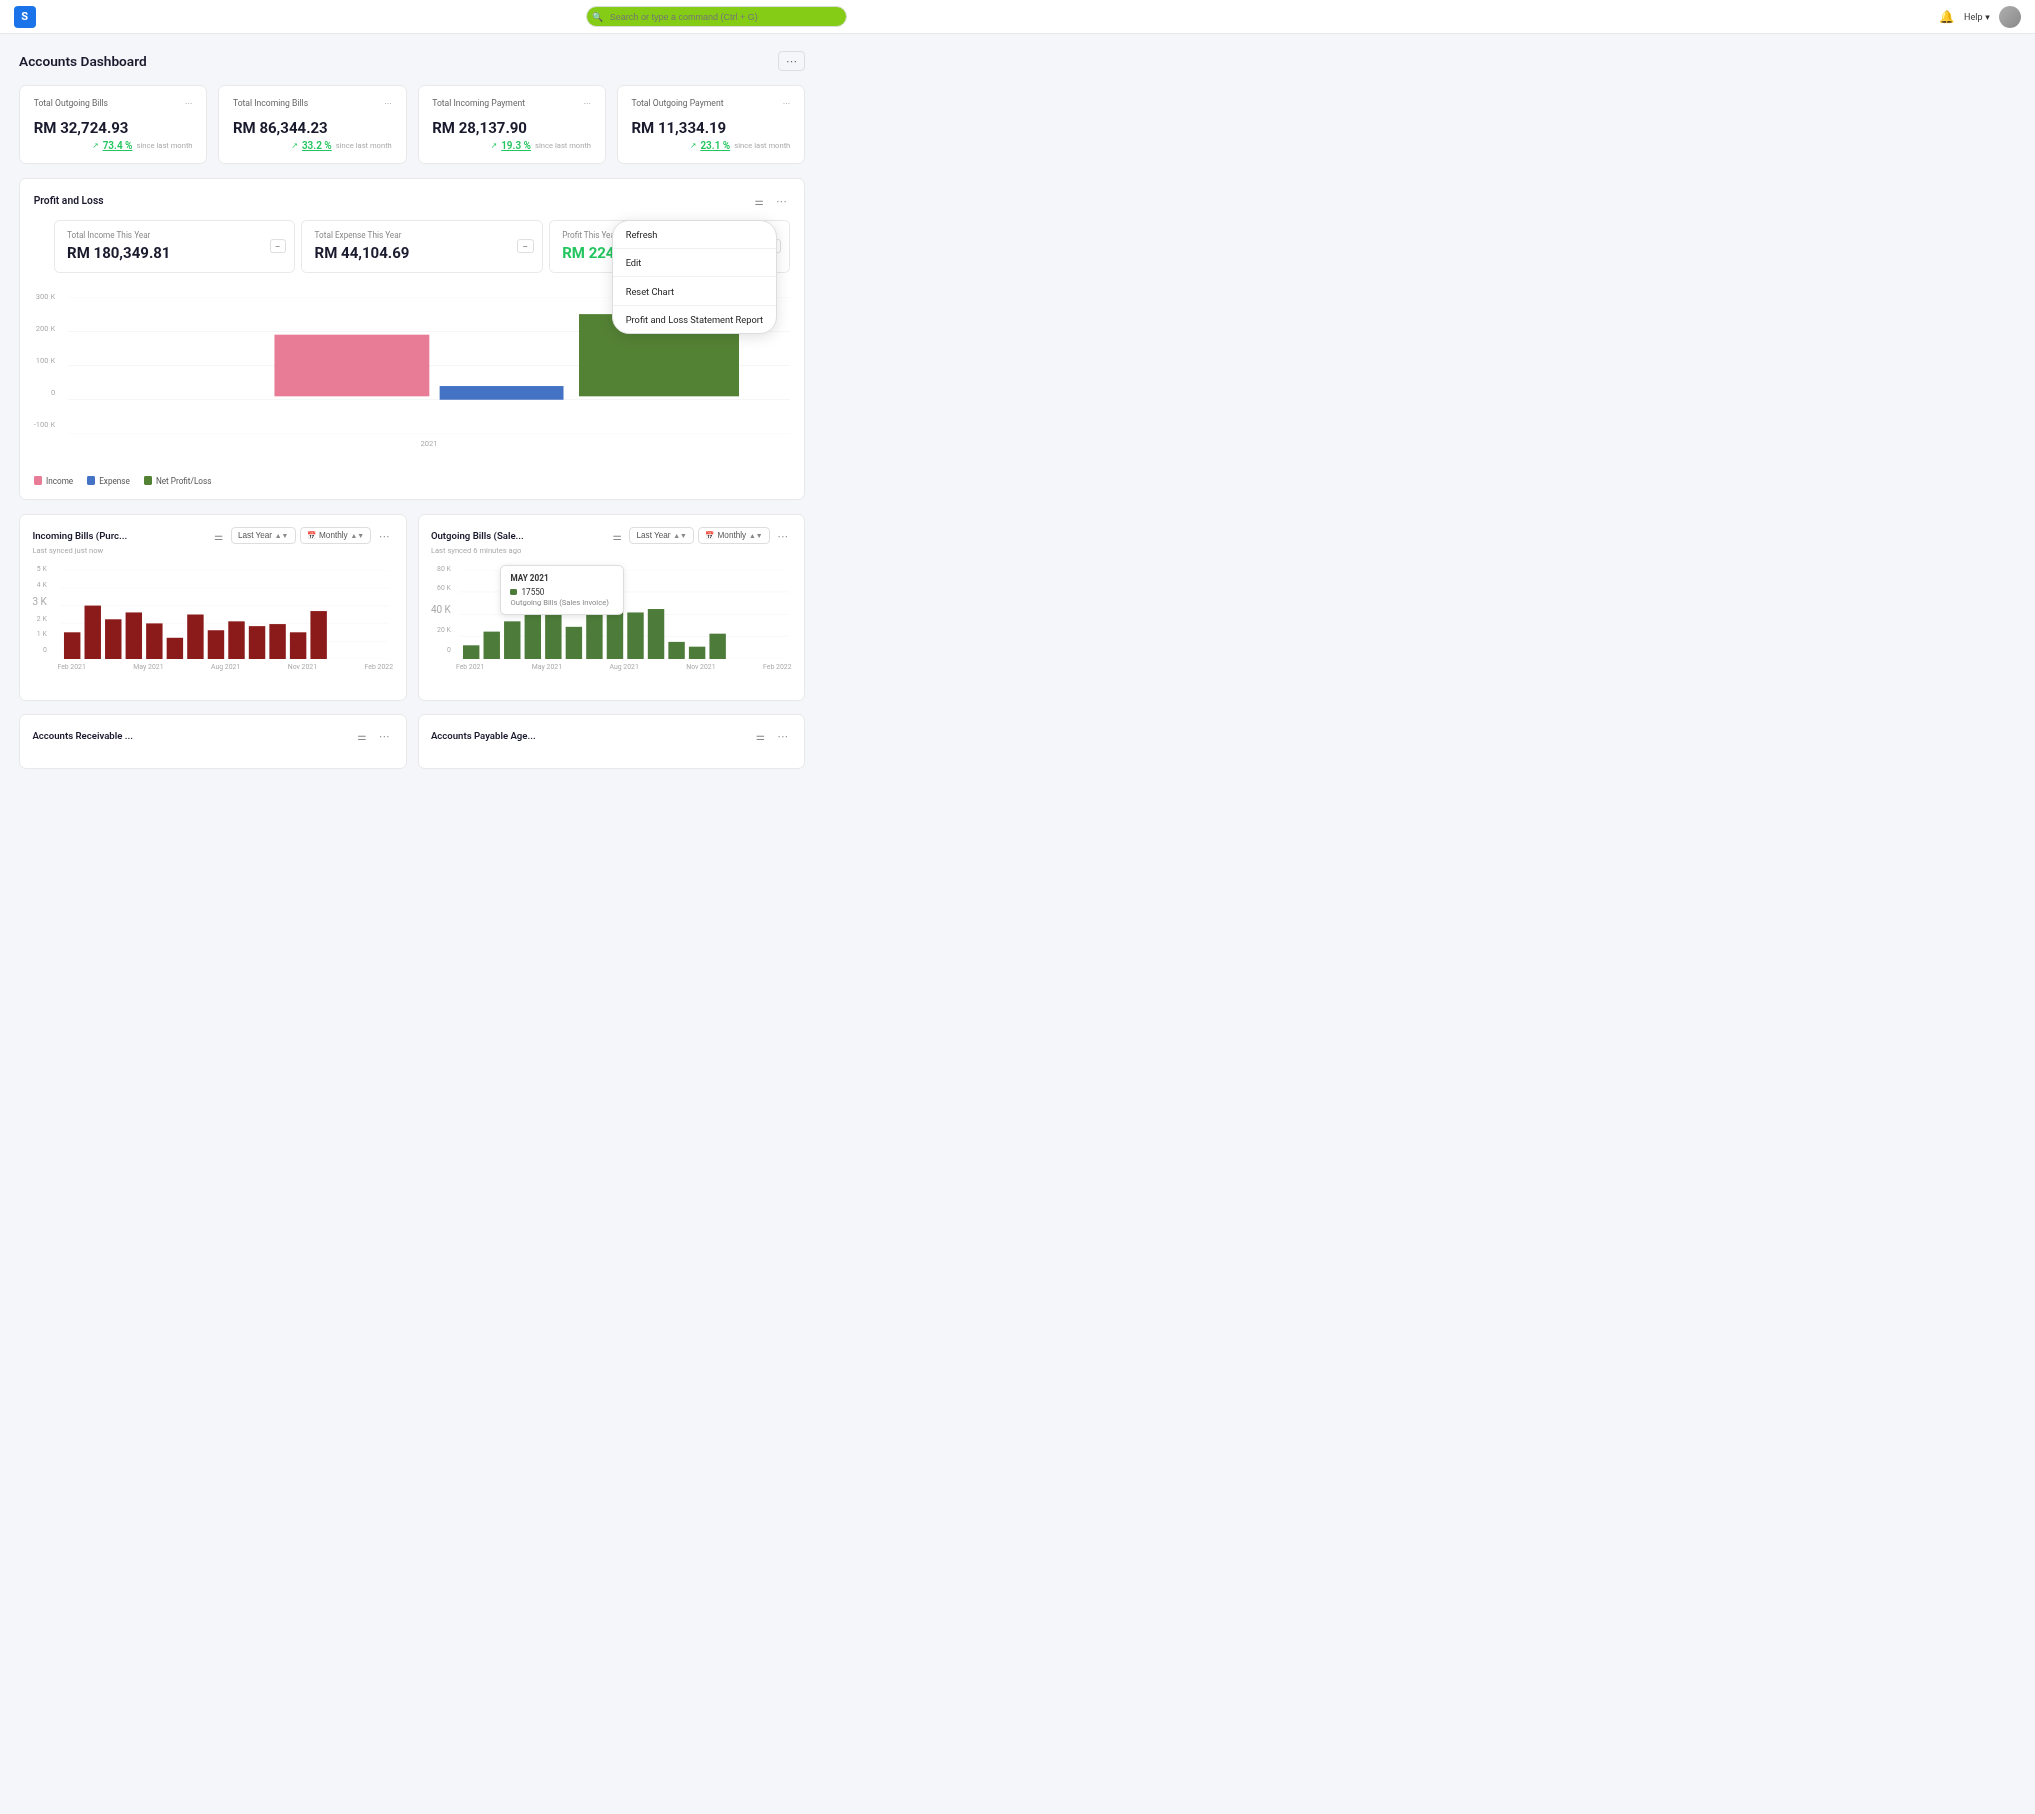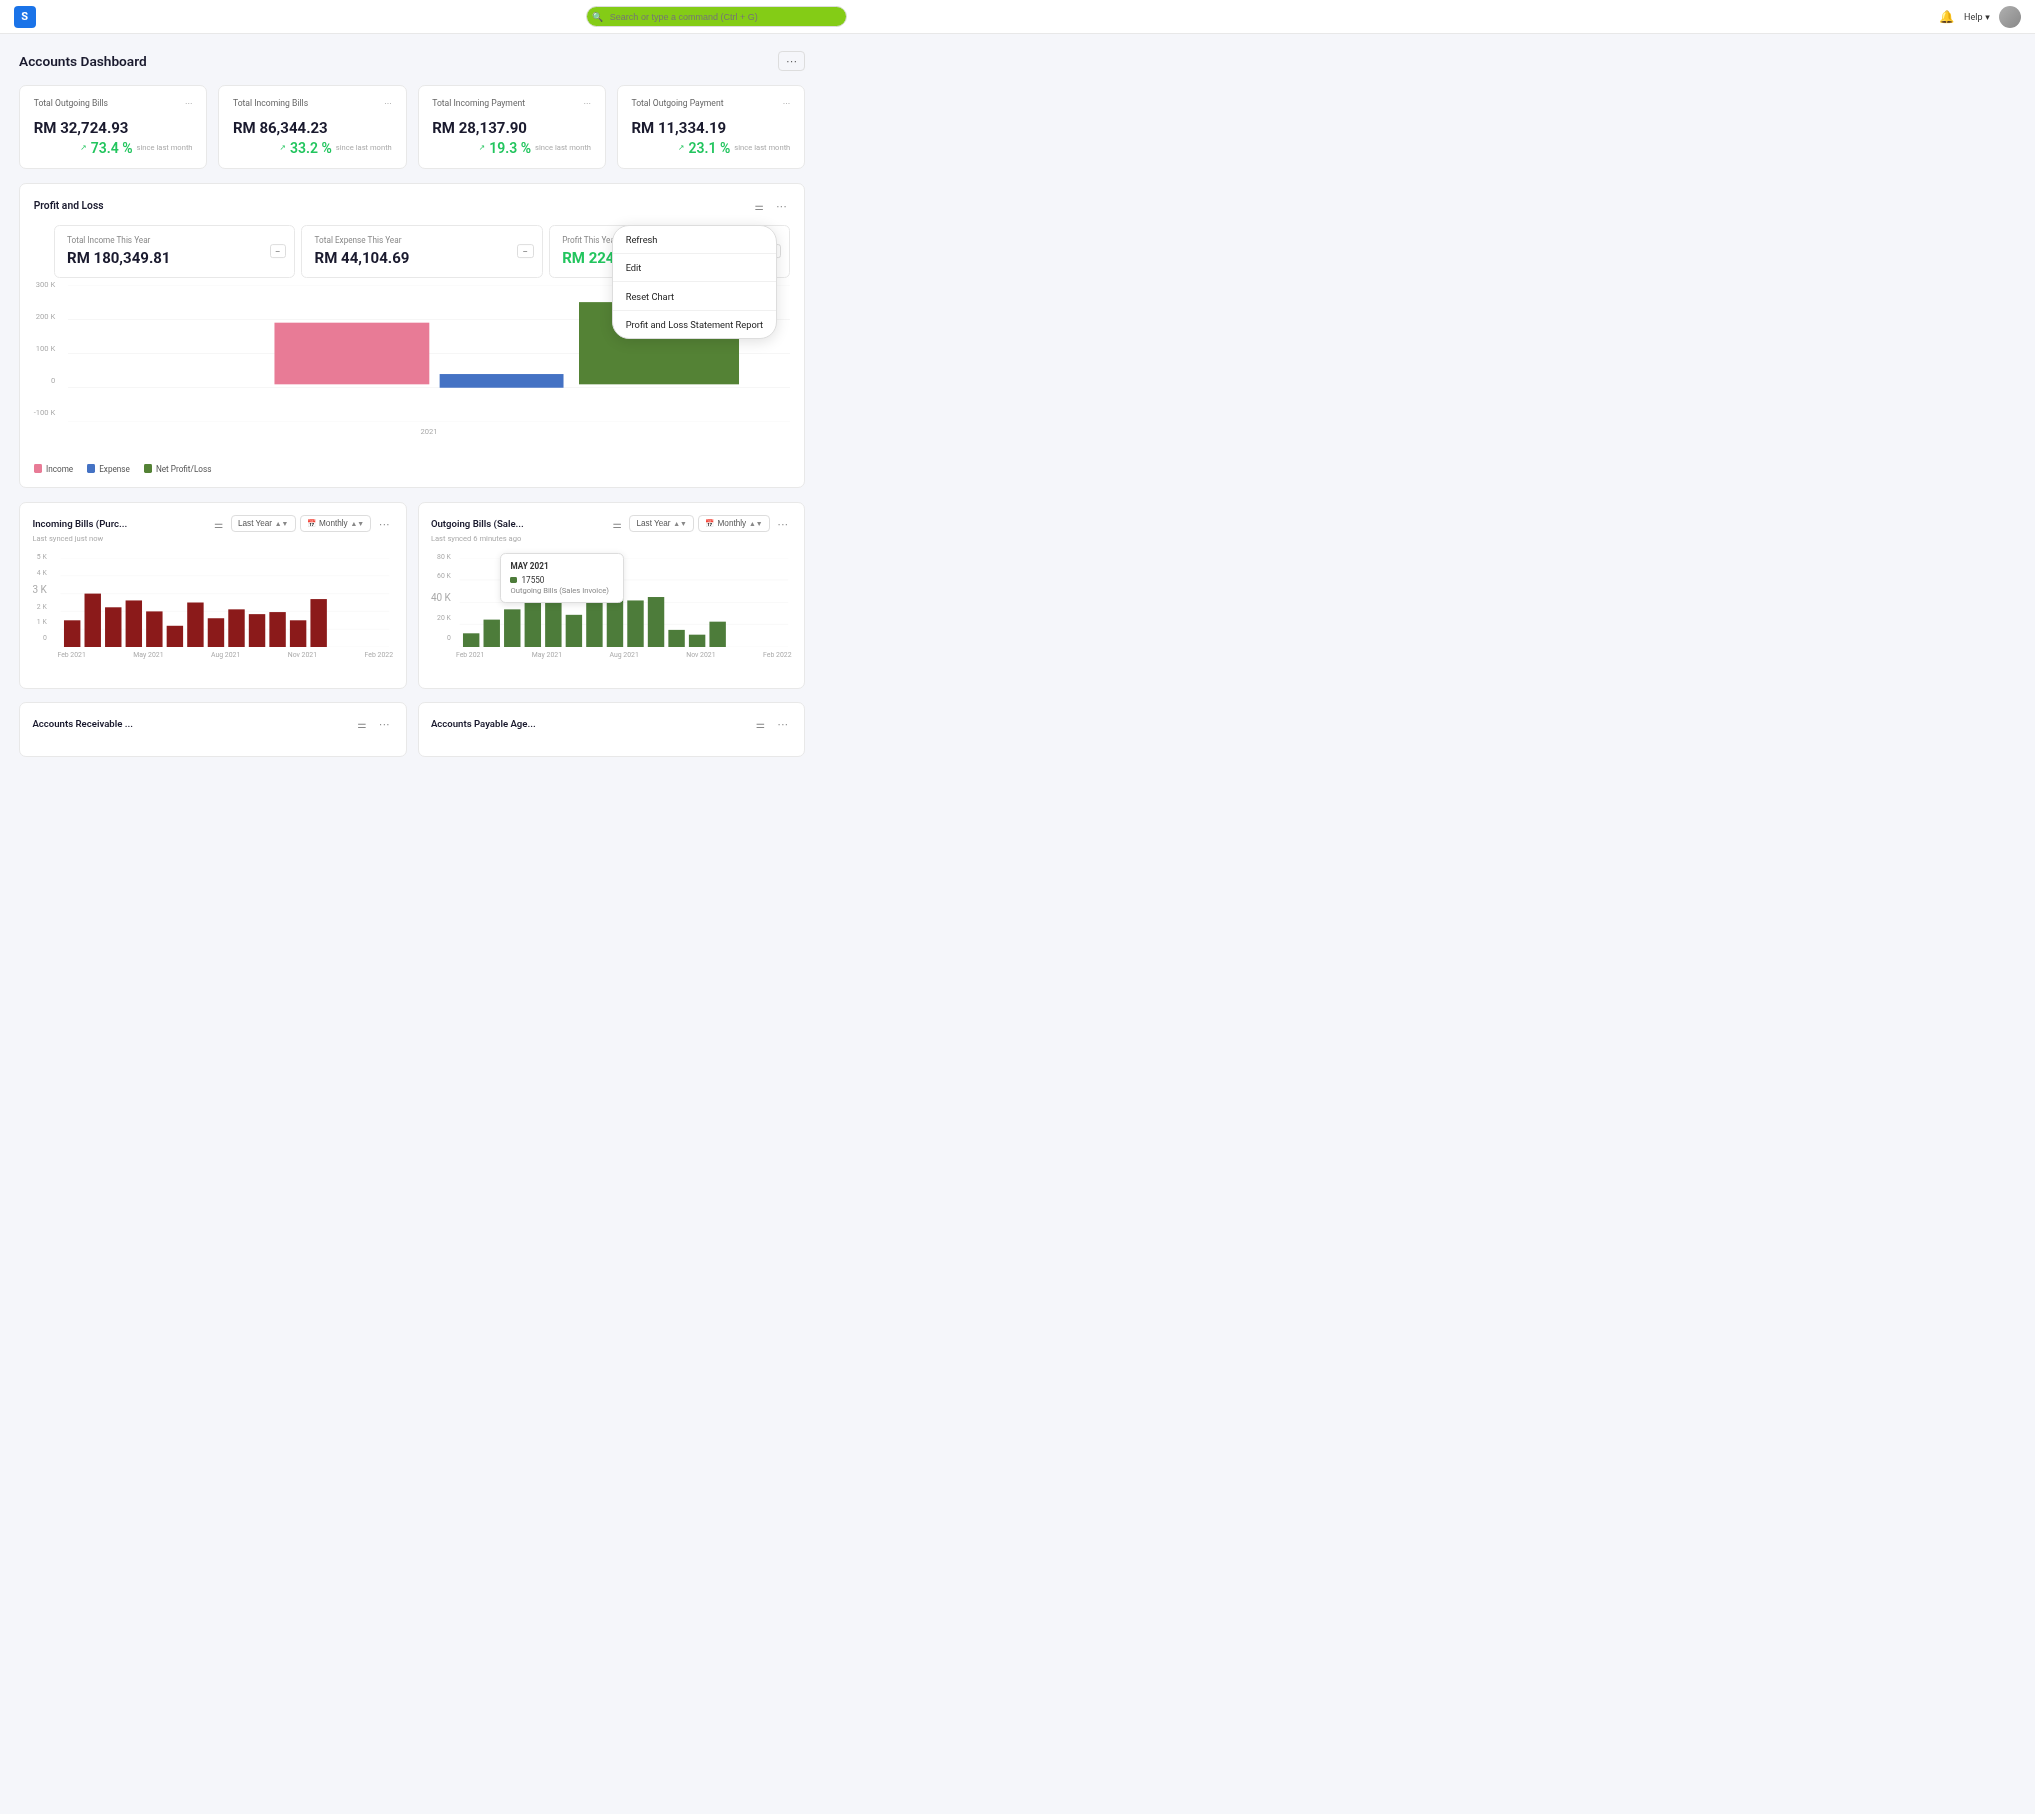--- a/index.html
+++ b/index.html
@@ -24,34 +24,34 @@
     .more-btn { background: none; border: 0.7px solid #ddd; border-radius: 4.1px; padding: 3.4px 6.9px; cursor: pointer; color: #555; font-size: 11px; }
 
     
     .kpi-row { display: grid; grid-template-columns: repeat(4, 1fr); gap: 11px; margin-bottom: 13.7px; }
     .kpi-card { background: #fff; border-radius: 6.9px; padding: 12.4px 13.7px; border: 0.7px solid #e8e8e8; }
     .kpi-card-header { display: flex; justify-content: space-between; align-items: flex-start; margin-bottom: 9.6px; }
     .kpi-card-title { font-size: 8.6px; color: #666; }
     .kpi-card-more { color: #aaa; font-size: 9.6px; cursor: pointer; }
     .kpi-card-value { font-size: 15px; font-weight: 700; color: #1a1a2e; margin-bottom: 2.7px; }
     .kpi-card-footer { display: flex; align-items: center; gap: 4.1px; justify-content: flex-end; }
-    .kpi-pct { font-size: 14px; color: #22c55e; font-weight: 600; }
+    .kpi-pct { font-size: 10px; color: #22c55e; font-weight: 600; text-decoration: underline; }
     .kpi-pct-arrow { color: #22c55e; font-size: 7.6px; }
     .kpi-since { font-size: 7.6px; color: #aaa; }
 
     
     .panel { background: #fff; border-radius: 6.9px; border: 0.7px solid #e8e8e8; margin-bottom: 13.7px; padding: 13.7px; position: relative; }
     .panel-header { display: flex; align-items: center; justify-content: space-between; margin-bottom: 11px; }
     .panel-title { font-size: 10.3px; font-weight: 600; color: #1a1a2e; }
     .panel-actions { display: flex; align-items: center; gap: 5.5px; }
     .filter-icon-btn { background: none; border: none; cursor: pointer; color: #888; font-size: 10.3px; padding: 2.1px 3.4px; }
     .more-dots-btn { background: none; border: none; cursor: pointer; color: #888; font-size: 11px; padding: 2.1px 3.4px; }
 
     
-    .pl-summary { display: grid; grid-template-columns: 1fr 1fr 1fr; gap: 6px; margin-bottom: 2px; padding-left: 20px; }
+    .pl-summary { display: grid; grid-template-columns: 1fr 1fr 1fr; gap: 6px; margin-bottom: 19px; padding-left: 20px; }
     .pl-summary-item { border: 0.7px solid #e8e8e8; border-radius: 5.5px; padding: 9.6px 12.4px; position: relative; }
     .pl-summary-label { font-size: 8.2px; color: #888; margin-bottom: 4.1px; }
     .pl-summary-value { font-size: 15px; font-weight: 700; color: #1a1a2e; }
     .pl-summary-value.green { color: #22c55e; }
     .pl-collapse-btn { position: absolute; right: 8.2px; top: 50%; transform: translateY(-50%); background: #fff; border: 0.7px solid #ddd; border-radius: 2.7px; padding: 1.4px 4.8px; font-size: 8.2px; cursor: pointer; color: #555; }
     .y-axis-label { font-size: 7.6px; color: #aaa; }
 
     
     .panels-row { display: grid; grid-template-columns: 1fr 1fr; gap: 11px; margin-bottom: 13.7px; }
     .sub-panel { background: #fff; border-radius: 6.9px; border: 0.7px solid #e8e8e8; padding: 12.4px; }

